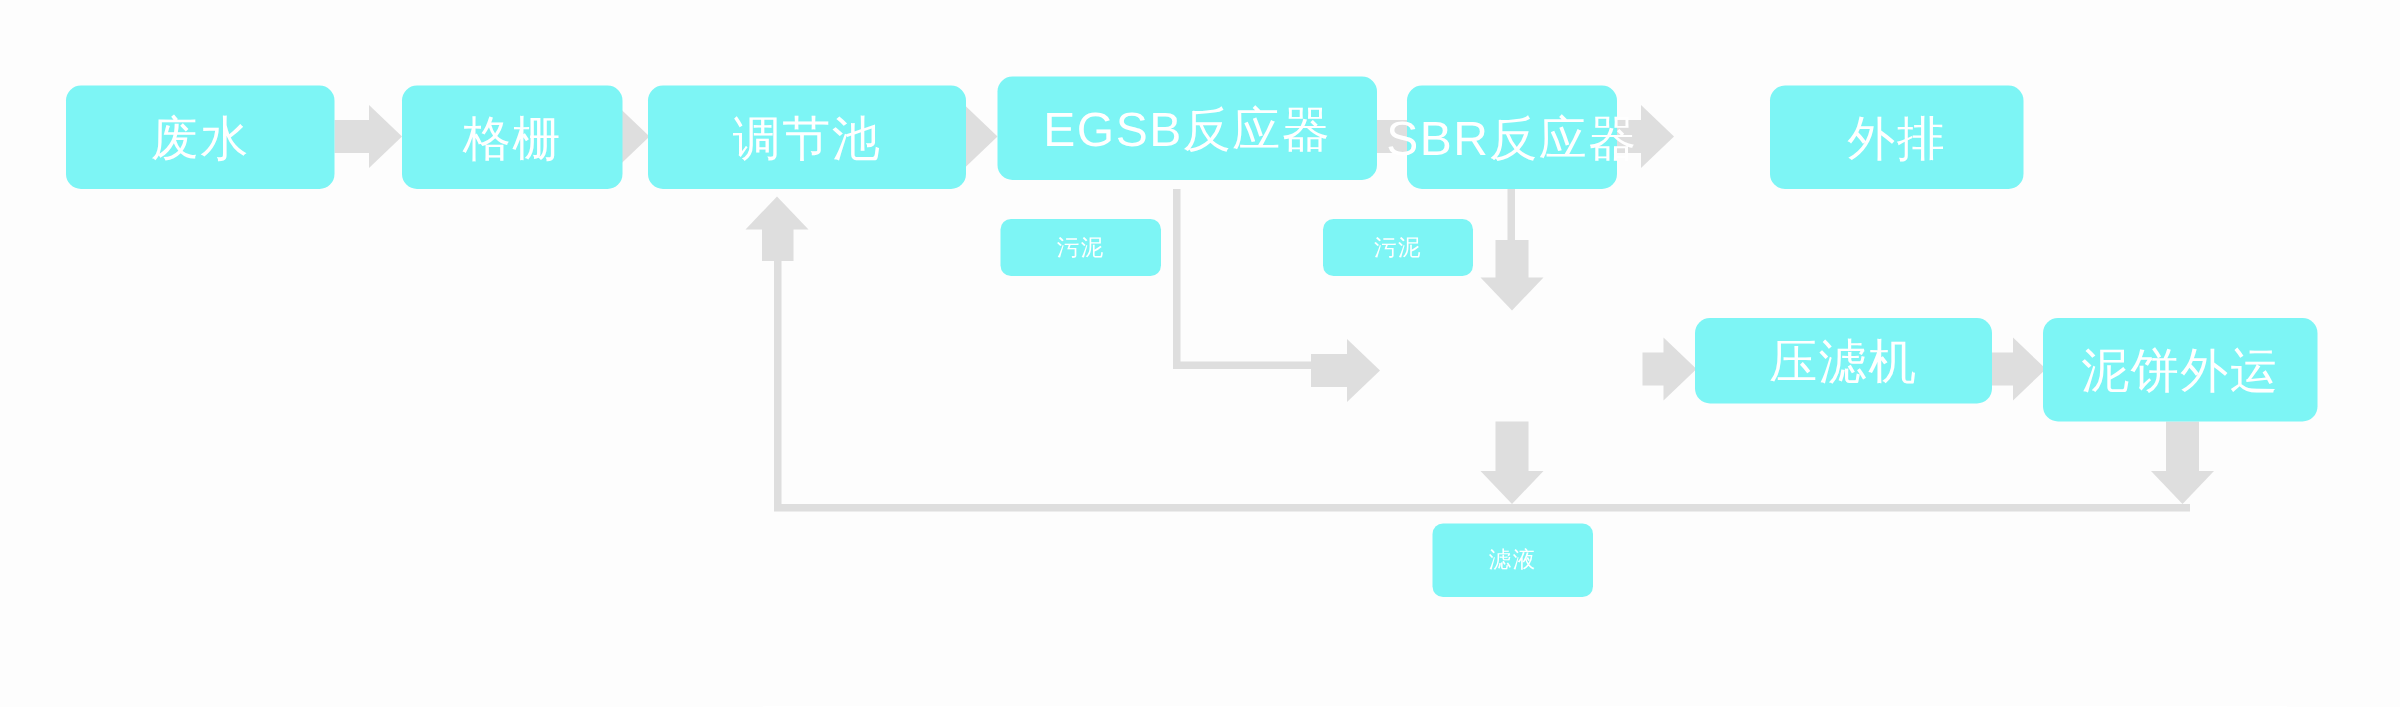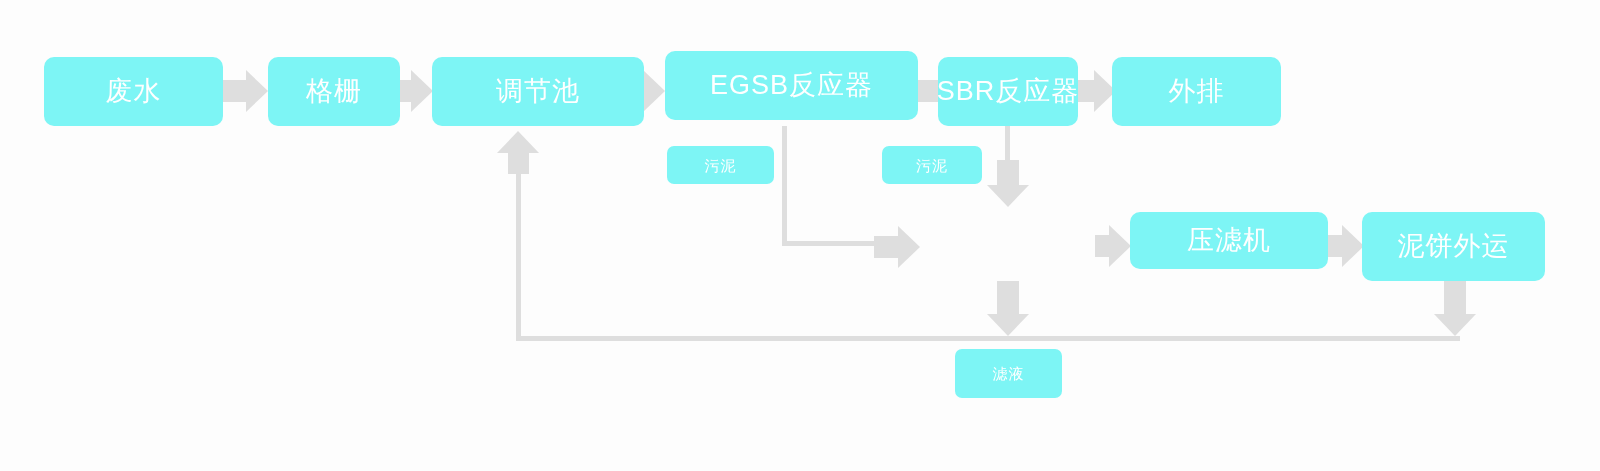--- a/index.html
+++ b/index.html
@@ -17,21 +17,21 @@
   }
   .node {
     position: absolute;
     background: #7df5f5;
     border-radius: 10px;
     display: flex;
     align-items: center;
     justify-content: center;
     box-sizing: border-box;
     color: #ffffff;
-    font-size: 27px;
+    font-size: 32px;
     line-height: 1;
     white-space: nowrap;
     letter-spacing: 1px;
   }
   .node.small {
     border-radius: 7px;
     font-size: 15px;
   }
   .node-label {
     pointer-events: none;
@@ -159,37 +159,37 @@
     <div class="line h" style="left:516px; top:336px; width:944px;"></div>
     <div class="line v" style="left:516px; top:170px; height:168px;"></div>
     <div class="arrow-up" style="left:497px; top:131px;"></div>
     <div class="line v" style="left:508px; top:150px; width:21px; height:24px; background:#dedede;"></div>
   </div>
 
   <div class="node" style="left:44px; top:57px; width:179px; height:69px;">
     <span class="node-label">废水</span>
   </div>
 
-  <div class="node" style="left:268px; top:57px; width:132px; height:69px;">
+  <div class="node" style="left:268px; top:57px; width:147px; height:69px;">
     <span class="node-label">格栅</span>
   </div>
 
   <div class="node" style="left:432px; top:57px; width:212px; height:69px;">
     <span class="node-label">调节池</span>
   </div>
 
   <div class="node" style="left:665px; top:51px; width:253px; height:69px;">
     <span class="node-label">EGSB反应器</span>
   </div>
 
   <div class="node" style="left:938px; top:57px; width:140px; height:69px;">
     <span class="node-label">SBR反应器</span>
   </div>
 
-  <div class="node" style="left:1112px; top:57px; width:169px; height:69px;">
+  <div class="node" style="left:1180px; top:57px; width:169px; height:69px;">
     <span class="node-label">外排</span>
   </div>
 
 
   <div class="node" style="left:1130px; top:212px; width:198px; height:57px;">
     <span class="node-label">压滤机</span>
   </div>
 
   <div class="node" style="left:1362px; top:212px; width:183px; height:69px;">
     <span class="node-label">泥饼外运</span>

